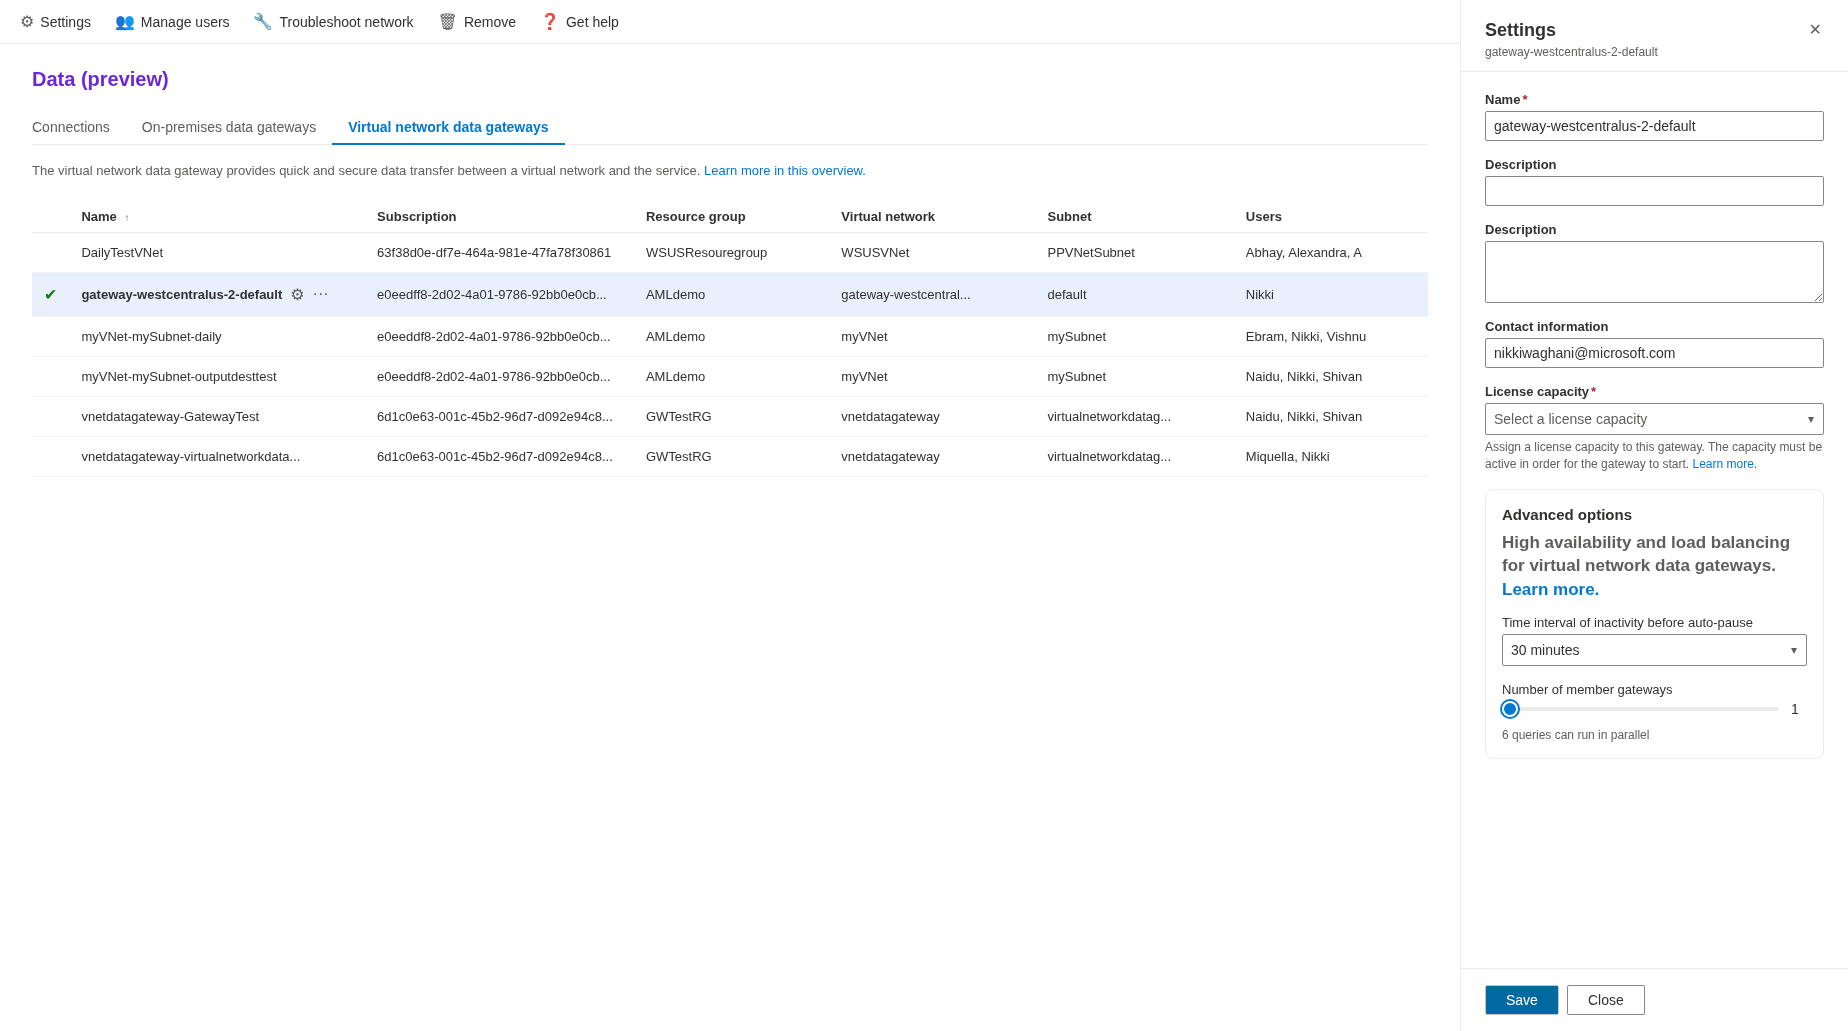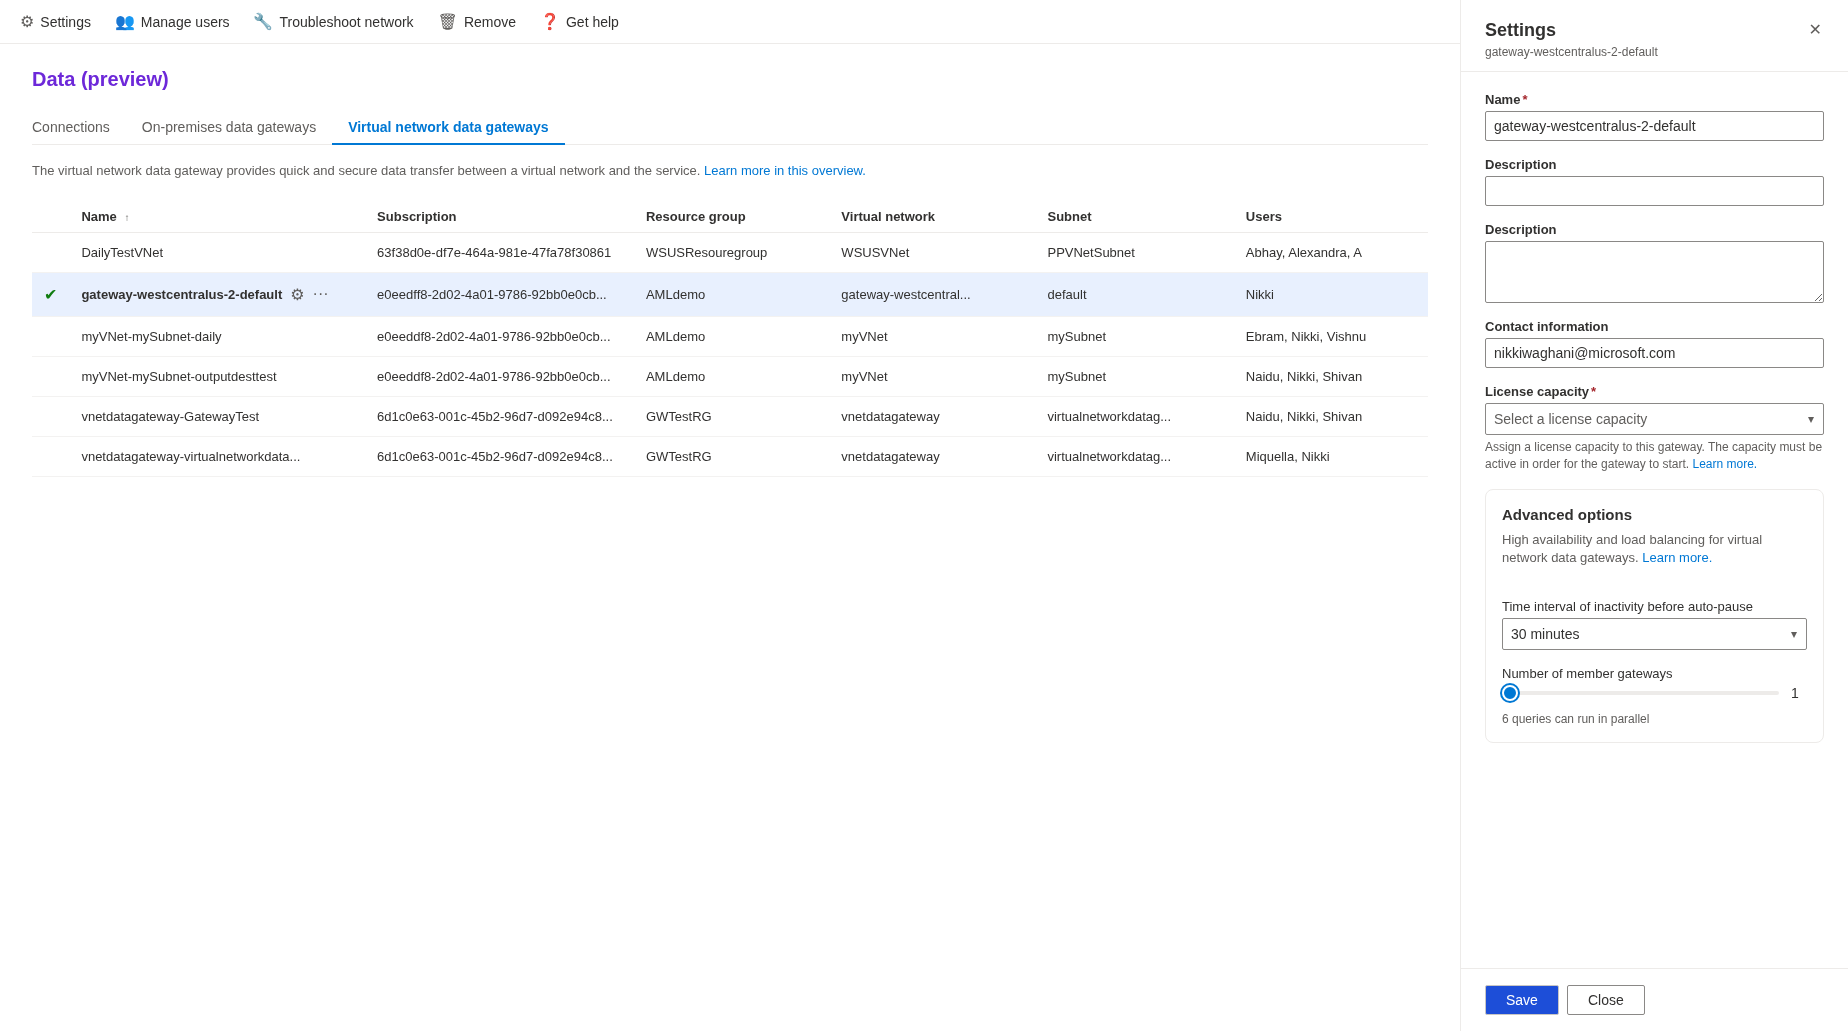--- a/index.html
+++ b/index.html
@@ -255,24 +255,25 @@
       border-radius: 8px;
       padding: 16px;
     }
     .advanced-title {
       font-size: 15px;
       font-weight: 600;
       color: #323130;
       margin-bottom: 8px;
     }
     .advanced-desc {
-      font-size: 13px;
+      font-size: 17px;
       color: #605e5c;
       line-height: 1.4;
-      margin-bottom: 32px;
+      margin-bottom: 13px;
+      font-weight: bold;
     }
     .advanced-desc a {
       color: #0078d4;
       text-decoration: none;
     }
 
     .sub-field-label {
       font-size: 13px;
       color: #323130;
       margin-bottom: 4px;
@@ -330,21 +331,21 @@
       border-radius: 2px;
       cursor: pointer;
       font-family: inherit;
     }
     .btn-primary {
       background: #0078d4;
       color: #fff;
       border: 1px solid #0078d4;
     }
     .btn-primary:disabled {
-      background: #1d4ed8;
+      background: #0369a1;
       border-color: #c8c6c4;
       cursor: default;
       color: #fff;
     }
     .btn-secondary {
       background: #fff;
       color: #323130;
       border: 1px solid #8a8886;
     }
   </style>

